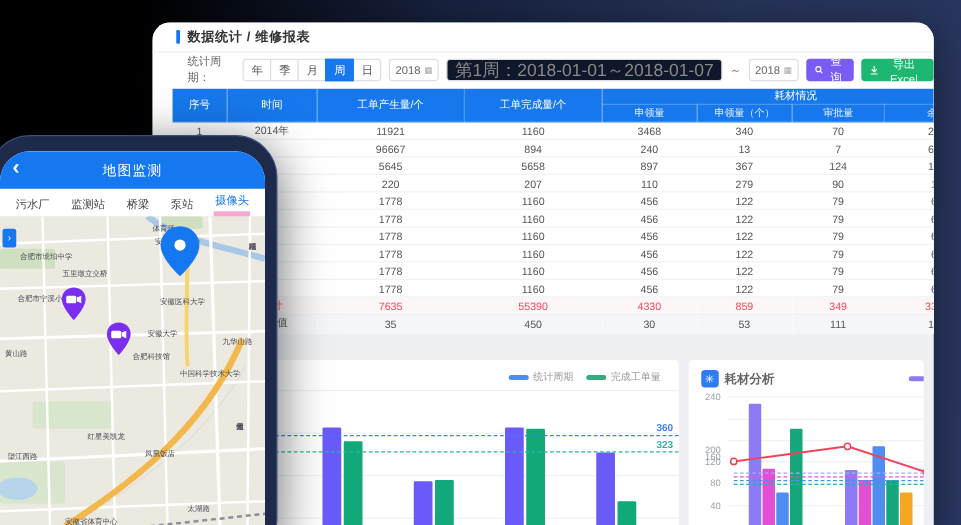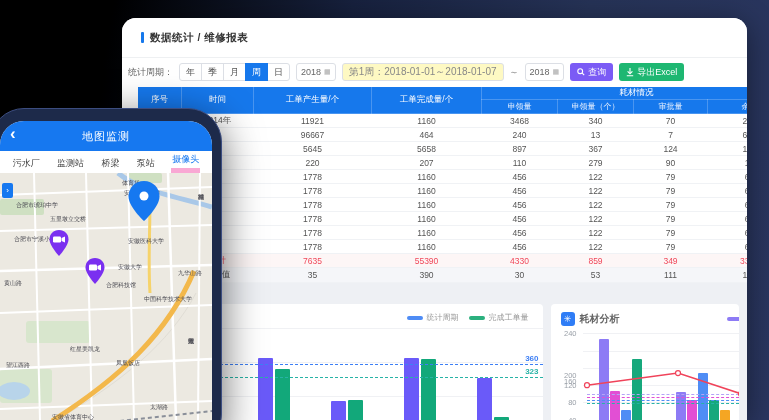--- a/index.html
+++ b/index.html
@@ -4,34 +4,34 @@
 <style>
   * { margin:0; padding:0; box-sizing:border-box; }
   html,body { width:769px; height:420px; overflow:hidden; }
   body { position:relative; font-family:"Liberation Sans", sans-serif;
          background:linear-gradient(100deg,#000 0%,#000 13%,#17213e 42%,#263357 70%,#2a3660 100%); }
 
   
   .dash { position:absolute; left:122px; top:18px; width:625px; height:402px;
           background:#eef0f4; border-radius:14px 14px 0 0; overflow:hidden; box-shadow:0 6px 30px rgba(0,0,0,.45); }
   .panel-top { background:#fff; }
-  .crumb-bar { height:40px; display:flex; align-items:center; padding-left:19px; border-bottom:1px solid #eef0f2; }
+  .crumb-bar { height:24px; display:flex; align-items:center; padding-left:19px; border-bottom:1px solid #eef0f2; }
   .crumb-accent { width:3px; height:11px; background:#1678ec; border-radius:1px; margin-right:6px; }
   .crumb { font-size:10.5px; color:#333; font-weight:bold; letter-spacing:.5px; }
-  .filter-bar { height:28px; display:flex; align-items:center; gap:6px; padding-left:6px; font-size:9px; color:#666; }
+  .filter-bar { height:28px; display:flex; align-items:center; gap:6px; padding-left:28px; font-size:9px; color:#666; }
   .seg-group { display:flex; }
   .seg { width:23px; height:18px; line-height:16px; text-align:center; border:1px solid #dcdfe5; background:#fff;
          color:#555; font-size:9px; margin-left:-1px; cursor:pointer; }
   .seg:first-child { border-radius:3px 0 0 3px; margin-left:0; }
   .seg:last-child { border-radius:0 3px 3px 0; }
   .seg.active { background:#1678ec; border-color:#1678ec; color:#fff; position:relative; z-index:1; }
   .mini-select { height:18px; border:1px solid #dcdfe5; border-radius:3px; background:#fff; display:flex; align-items:center;
                  padding:0 4px; gap:3px; color:#666; font-size:9px; }
-  .mini-input { height:18px; border:1px solid #dcdfe5; border-radius:3px; background:#fef9c3; display:flex; align-items:center;
-                padding:0 6px; color:#888; font-size:10px; white-space:nowrap; }
+  .mini-input { height:18px; border:1px solid #dcdfe5; border-radius:3px; background:#0f172a; display:flex; align-items:flex-start;
+                padding:0 6px; color:#888; font-size:14px; white-space:nowrap; }
   .caret { font-size:7px; color:#aaa; }
   .btn { height:18px; border:none; border-radius:3px; color:#fff; font-size:9px; display:flex; align-items:center; gap:3px;
          padding:0 7px; cursor:pointer; font-family:inherit; }
   .btn-query { background:#7b5bf5; }
   .btn-export { background:#1eb772; }
 
   
   .tbl-wrap { margin-left:15px; width:610px; overflow:hidden; background:#fff; }
   table { border-collapse:collapse; table-layout:fixed; width:654px; }
   thead th { background:#1678ec; color:#fff; font-weight:normal; font-size:8.5px; border:1px solid rgba(255,255,255,.22);
@@ -64,21 +64,21 @@
 
   
   .phone { position:absolute; left:-10px; top:108px; width:232px; height:340px; background:#1d2a4a;
            border-radius:34px; border:1px solid #3c4d80; box-shadow:0 10px 40px rgba(0,0,0,.6); z-index:5; }
   .screen { position:absolute; left:9px; right:9px; top:12px; bottom:0; border-radius:24px 24px 0 0; overflow:hidden; background:#fff; }
   .p-header { height:30px; background:#1678f0; color:#fff; display:flex; align-items:center; justify-content:center; position:relative; }
   .p-back { position:absolute; left:10px; top:3px; font-size:17px; font-weight:bold; color:#fff; cursor:pointer; }
   .p-title { font-size:11px; letter-spacing:1px; }
   .p-tabs { height:22px; background:#fff; display:flex; align-items:center; justify-content:space-around; padding:0 4px; }
   .p-tab { font-size:9px; color:#444; padding:4px 1px 2px; cursor:pointer; }
-  .p-tab.active { color:#1678f0; border-bottom:8px solid #f9a8d4; }
+  .p-tab.active { color:#1678f0; border-bottom:6px solid #f9a8d4; }
   .map { position:relative; height:248px; background:#ece9e1; overflow:hidden; }
   .map-label { position:absolute; font-size:6px; color:#4a4a52; white-space:nowrap; transform-origin:0 0; }
   .map-label.vert { writing-mode:vertical-rl; }
   .expander { position:absolute; left:2px; top:10px; width:11px; height:15px; background:#1678f0; color:#fff;
               font-size:8px; border-radius:2px; display:flex; align-items:center; justify-content:center; cursor:pointer; }
   .all-btn { position:absolute; left:170px; top:209px; width:38px; height:38px; border-radius:50%; background:#fff;
              box-shadow:0 2px 6px rgba(0,0,0,.25); display:flex; align-items:center; justify-content:center;
              font-size:9.5px; color:#444; cursor:pointer; }
   .pin { position:absolute; cursor:pointer; }
 </style>
@@ -163,21 +163,21 @@
               <td>1160</td>
               <td>3468</td>
               <td>340</td>
               <td>70</td>
               <td>250</td>
             </tr>
             <tr>
               <td></td>
               <td></td>
               <td>96667</td>
-              <td>464</td>
+              <td>894</td>
               <td>240</td>
               <td>13</td>
               <td>7</td>
               <td>690</td>
             </tr>
             <tr>
               <td></td>
               <td></td>
               <td>5645</td>
               <td>5658</td>
@@ -263,21 +263,21 @@
               <td>55390</td>
               <td>4330</td>
               <td>859</td>
               <td>349</td>
               <td>3349</td>
             </tr>
             <tr class="avg">
               <td></td>
               <td>平均值</td>
               <td>35</td>
-              <td>390</td>
+              <td>450</td>
               <td>30</td>
               <td>53</td>
               <td>111</td>
               <td>145</td>
             </tr>
           </tbody>
       </table>
     </div>
   </div>
 

